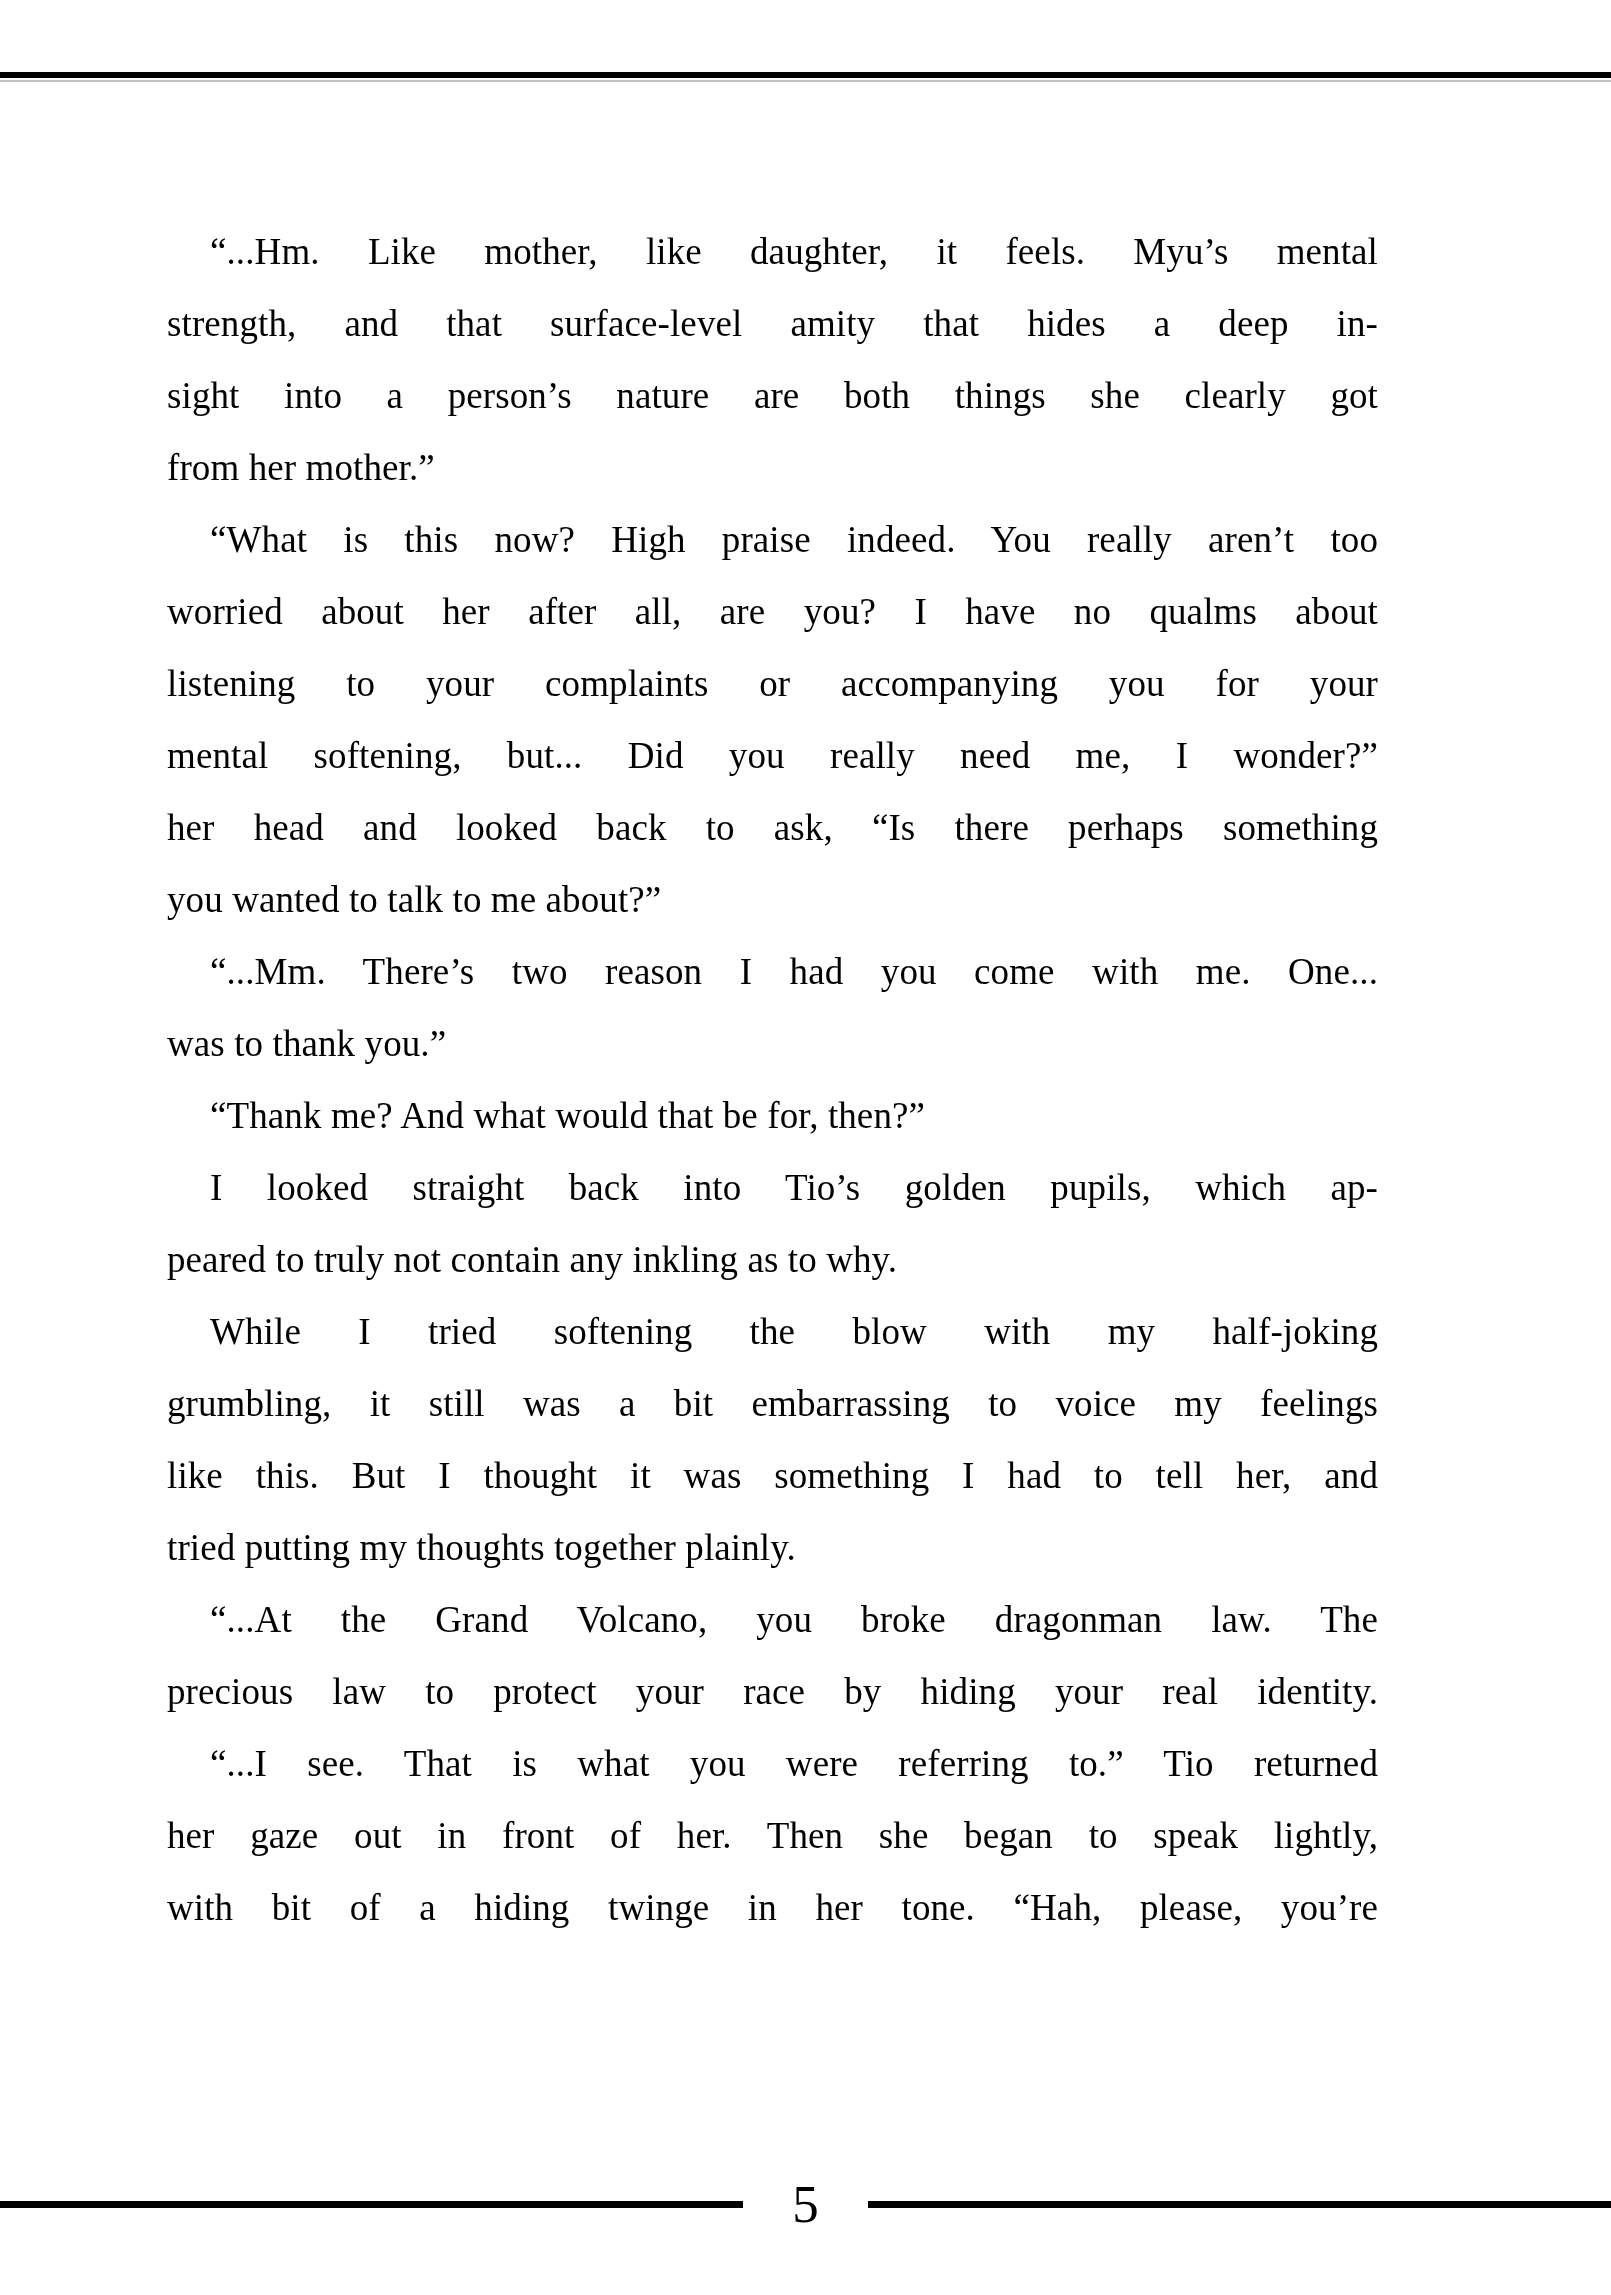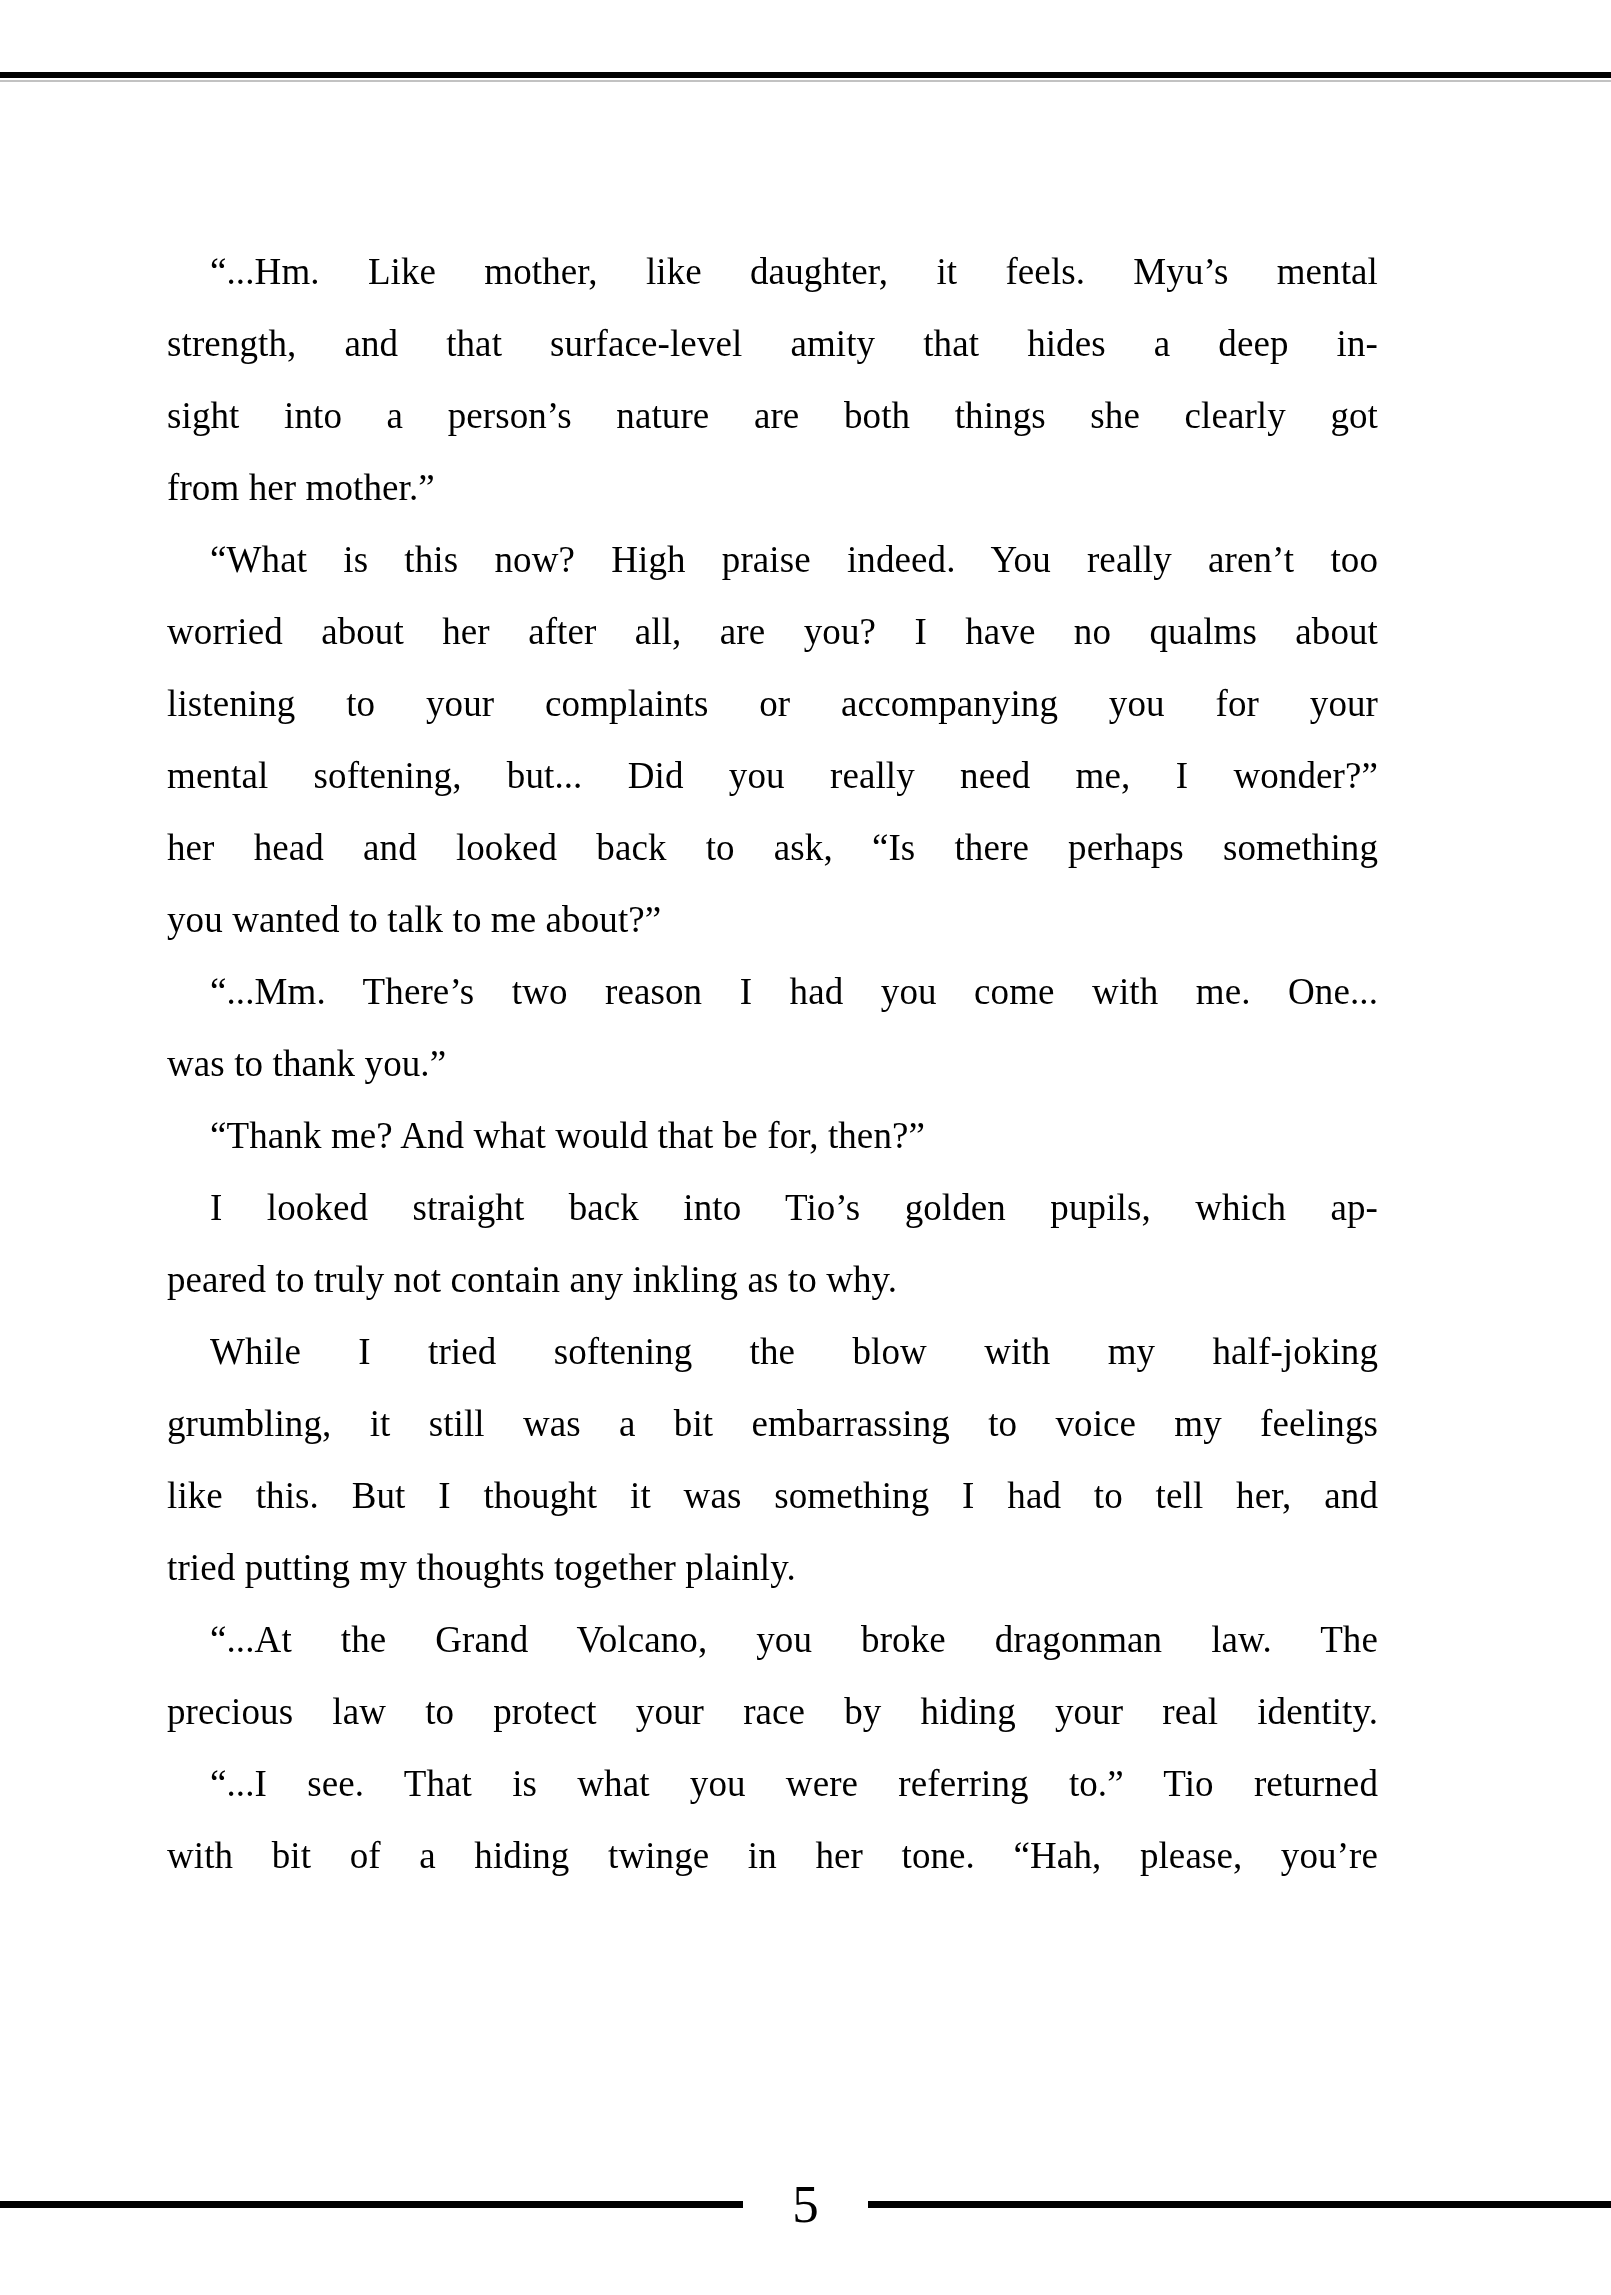--- a/index.html
+++ b/index.html
@@ -20,21 +20,21 @@
   }
   .top-rule-shadow {
     position: absolute;
     top: 80px; left: 0;
     width: 100%; height: 2.1px;
     background: #c2c2c2;
   }
   .text-block {
     position: absolute;
     left: 167px;
-    top: 236px;
+    top: 216px;
     width: 1211px;
     font-size: 37px;
     line-height: 72px;
     letter-spacing: 0.1px;
   }
   .line {
     height: 72px;
     text-align: justify;
     text-align-last: justify;
     white-space: normal;
@@ -84,20 +84,21 @@
       <div class="line indent para-end">“Thank me? And what would that be for, then?”</div>
       <div class="line indent">I looked straight back into Tio’s golden pupils, which ap-</div>
       <div class="line para-end">peared to truly not contain any inkling as to why.</div>
       <div class="line indent">While I tried softening the blow with my half-joking</div>
       <div class="line">grumbling, it still was a bit embarrassing to voice my feelings</div>
       <div class="line">like this. But I thought it was something I had to tell her, and</div>
       <div class="line para-end">tried putting my thoughts together plainly.</div>
       <div class="line indent">“...At the Grand Volcano, you broke dragonman law. The</div>
       <div class="line">precious law to protect your race by hiding your real identity.</div>
       <div class="line indent">“...I see. That is what you were referring to.” Tio returned</div>
+      <div class="line">her gaze out in front of her. Then she began to speak lightly,</div>
       <div class="line">with bit of a hiding twinge in her tone. “Hah, please, you’re</div>
     </div>
 
   <div class="footer">
     <div class="footer-rule"></div>
     <div class="page-number">5</div>
     <div class="footer-rule"></div>
   </div>
 </div>
 

